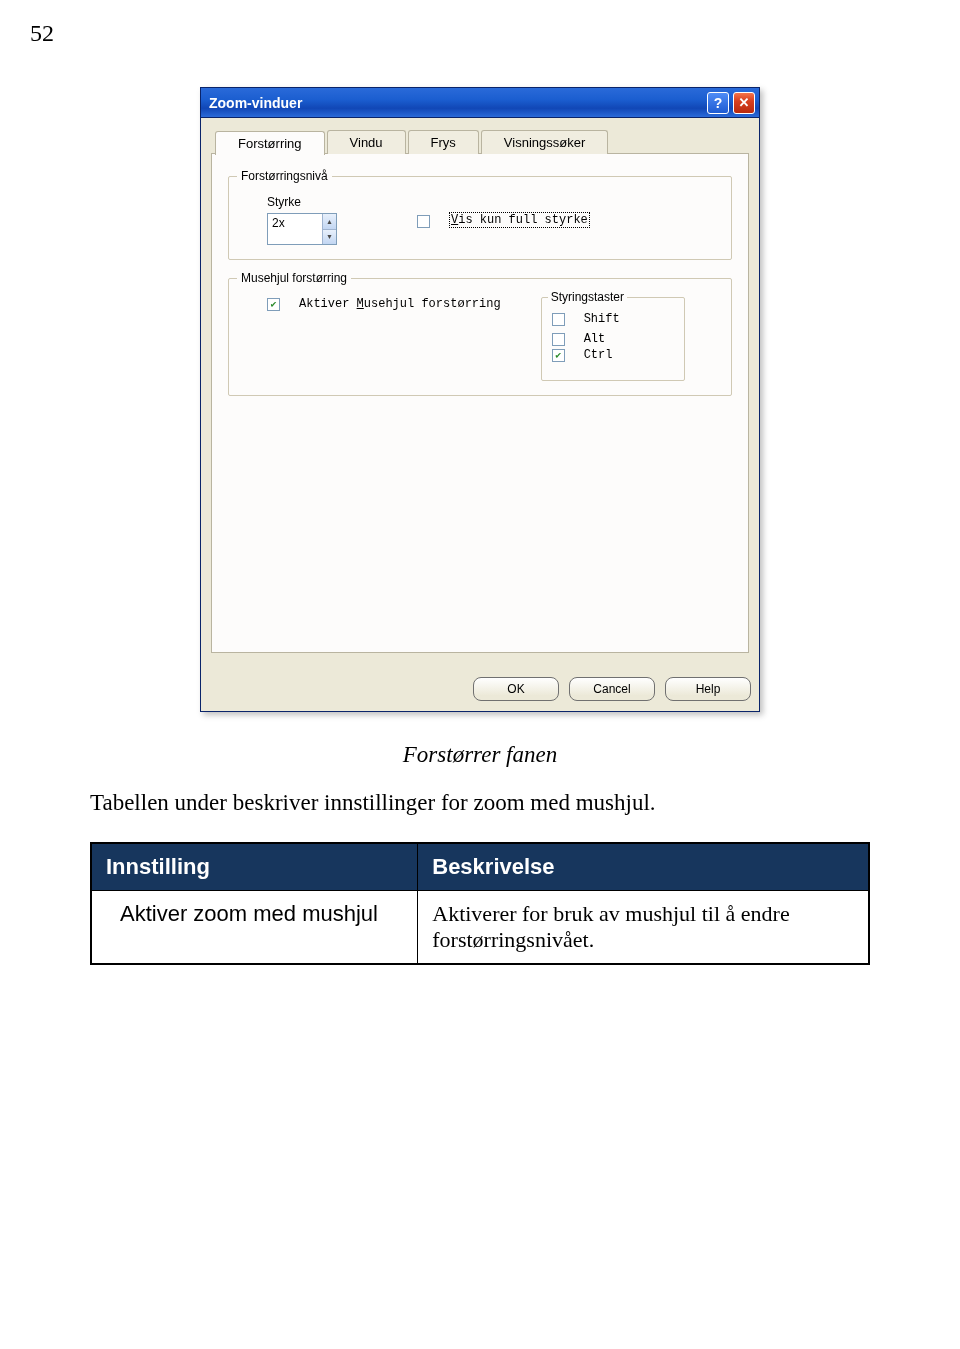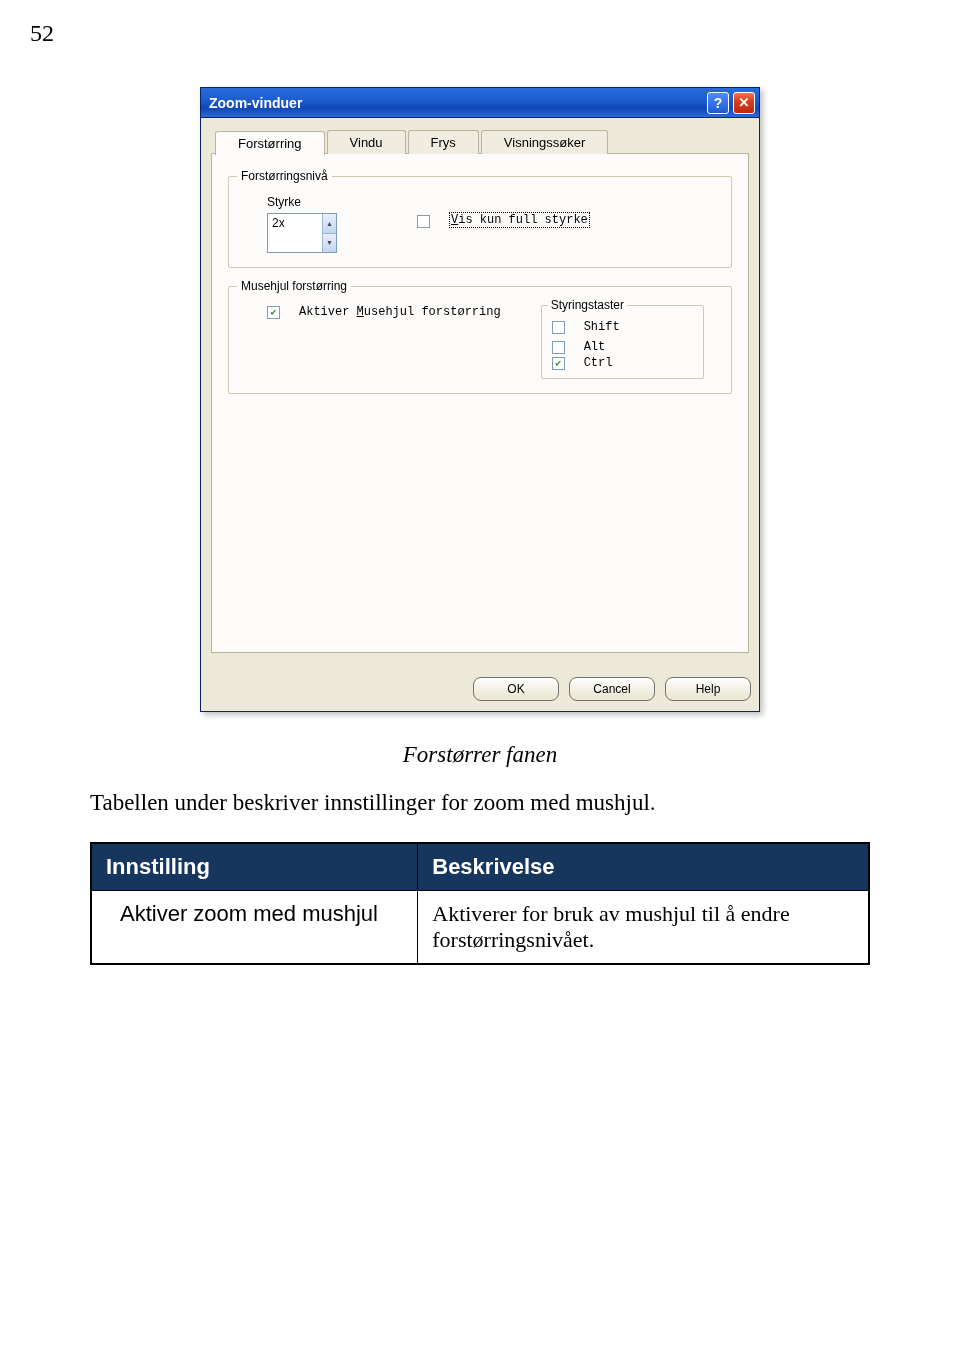--- a/index.html
+++ b/index.html
@@ -120,21 +120,21 @@
     font-size:12px;
   }
 
   .row { display:flex; align-items:flex-start; gap:30px; }
   .label-sm { font-size:12px; display:block; margin-bottom:4px; }
 
   .xp-input {
     display:flex;
     align-items:stretch;
     width:70px;
-    height:40px;
+    height:32px;
     border:1px solid #7f9db9;
     background:#fff;
     font-size:12px;
   }
   .xp-input .val { flex:1; padding:2px 4px; }
   .xp-spin { display:flex; flex-direction:column; }
   .xp-spin div {
     width:14px; flex:1;
     display:flex; align-items:center; justify-content:center;
     font-size:7px; color:#4a4a4a;
@@ -155,23 +155,23 @@
   }
   .chk-dotted {
     border:1px dotted #000;
     padding:0 1px;
   }
   .chk-text u { text-decoration:underline; }
 
   .inner-gbox {
     border:1px solid #d0c9b4;
     border-radius:2px;
-    padding:14px 10px 8px 10px;
+    padding:14px 10px 18px 10px;
     position:relative;
-    width:163px;
+    width:144px;
   }
   .inner-gbox .ig-legend {
     position:absolute;
     top:-8px; left:6px;
     background:#fdfcfb;
     padding:0 3px;
     font-size:12px;
   }
 
   .xp-button-row {

